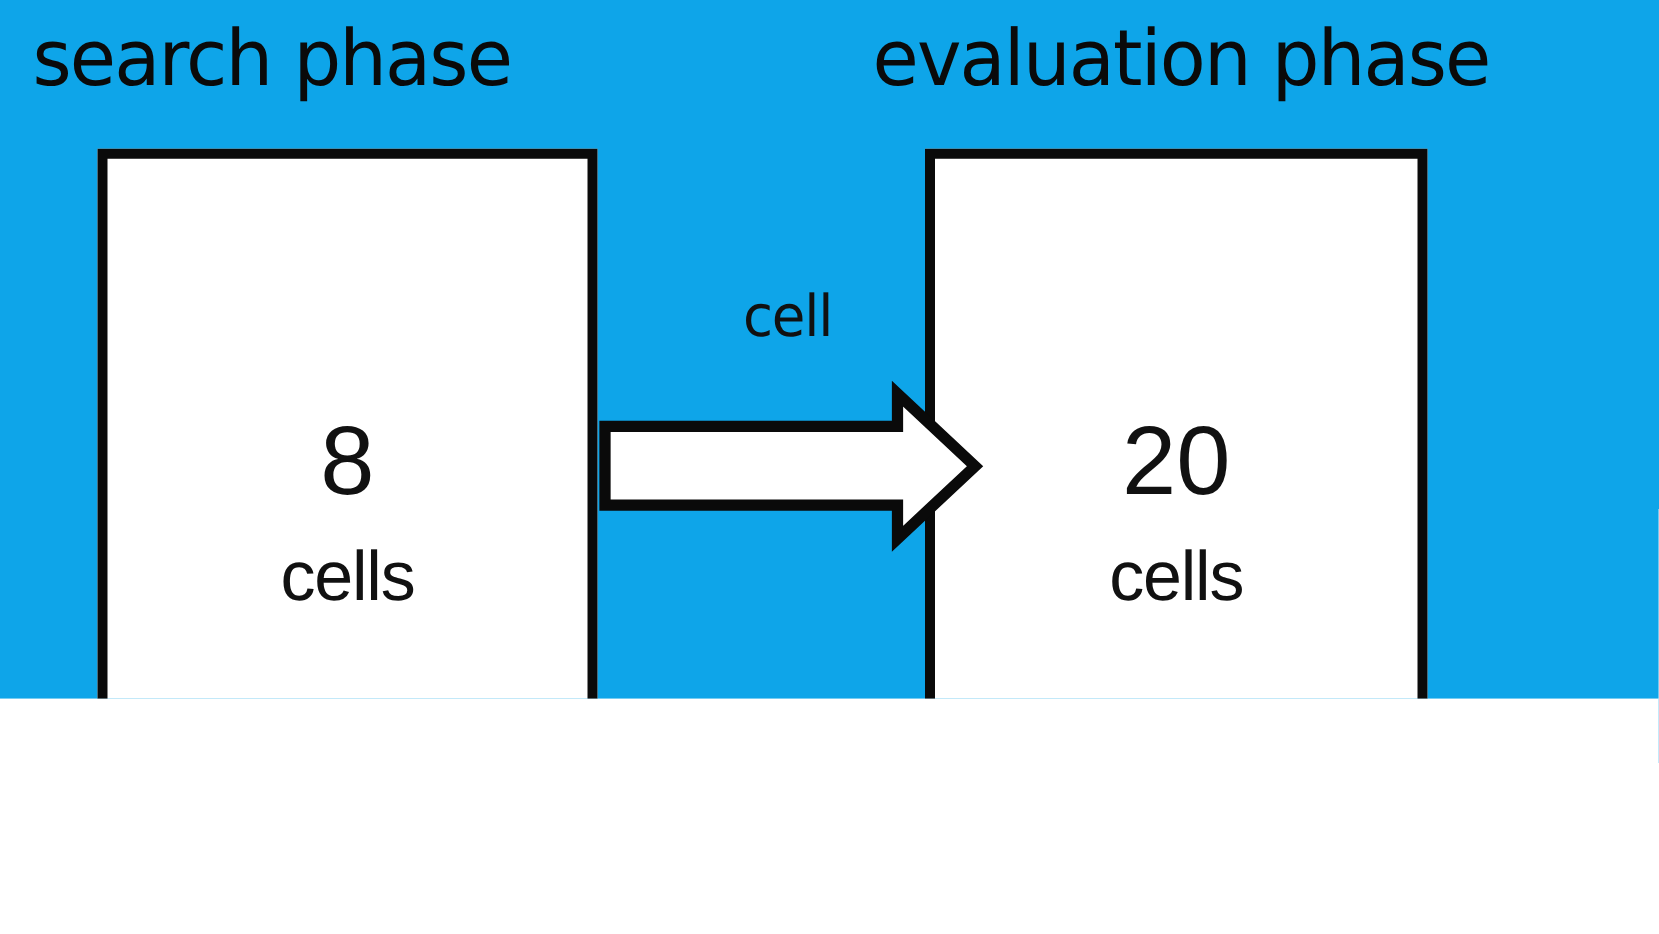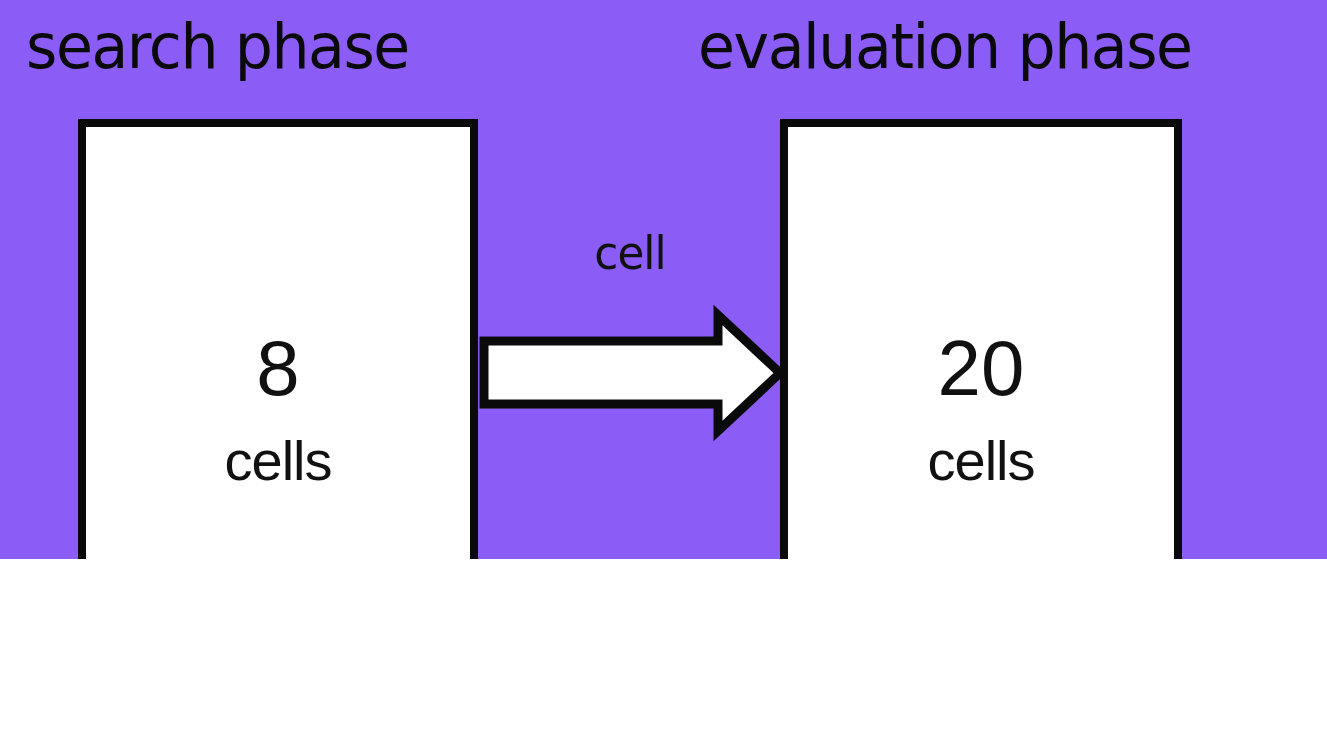--- a/index.html
+++ b/index.html
@@ -9,21 +9,21 @@
     background: #ffffff;
   }
   body {
     font-family: "Liberation Sans", sans-serif;
     color: #000000;
   }
   #canvas {
     position: relative;
     width: 1327px;
     height: 559px;
-    background: #8b5cf6;
+    background: #0ea5e9;
     overflow: hidden;
   }
 
   
   .phase-title {
     position: absolute;
     font-family: "DejaVu Sans", "Liberation Sans", sans-serif;
     font-size: 62px;
     line-height: 1;
     font-weight: 400;
@@ -53,21 +53,21 @@
     align-items: center;
     justify-content: flex-start;
   }
   #box-search {
     left: 78px;
     top: 119px;
     width: 400px;
     height: 603px;
   }
   #box-evaluation {
-    left: 780px;
+    left: 740px;
     top: 119px;
     width: 402px;
     height: 603px;
   }
 
   .box-inner {
     position: absolute;
     left: 0;
     right: 0;
     top: 211px;

